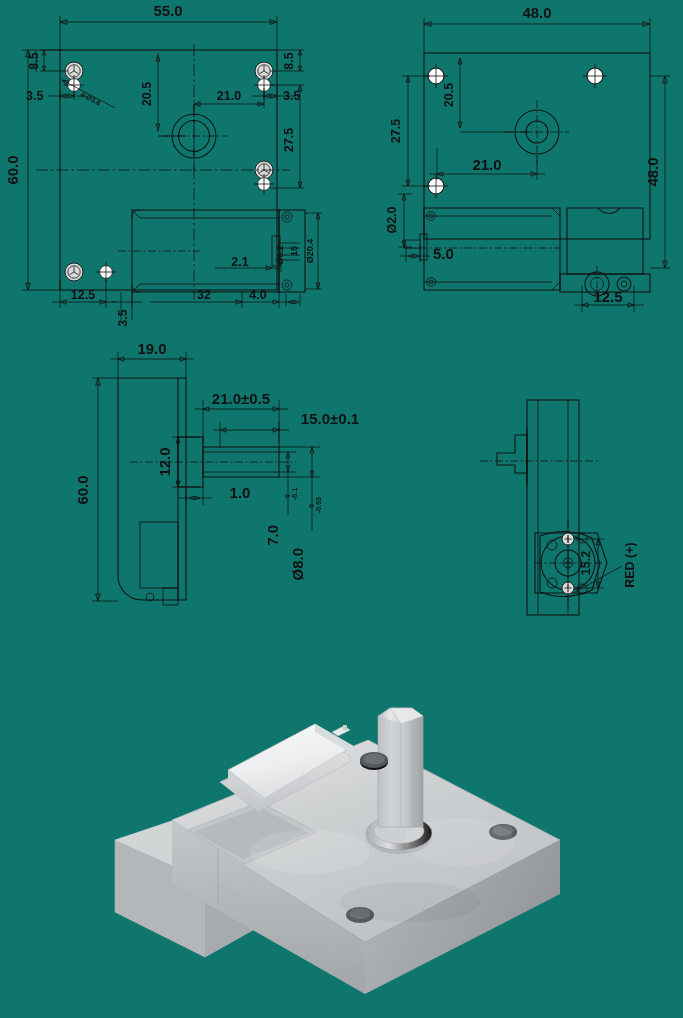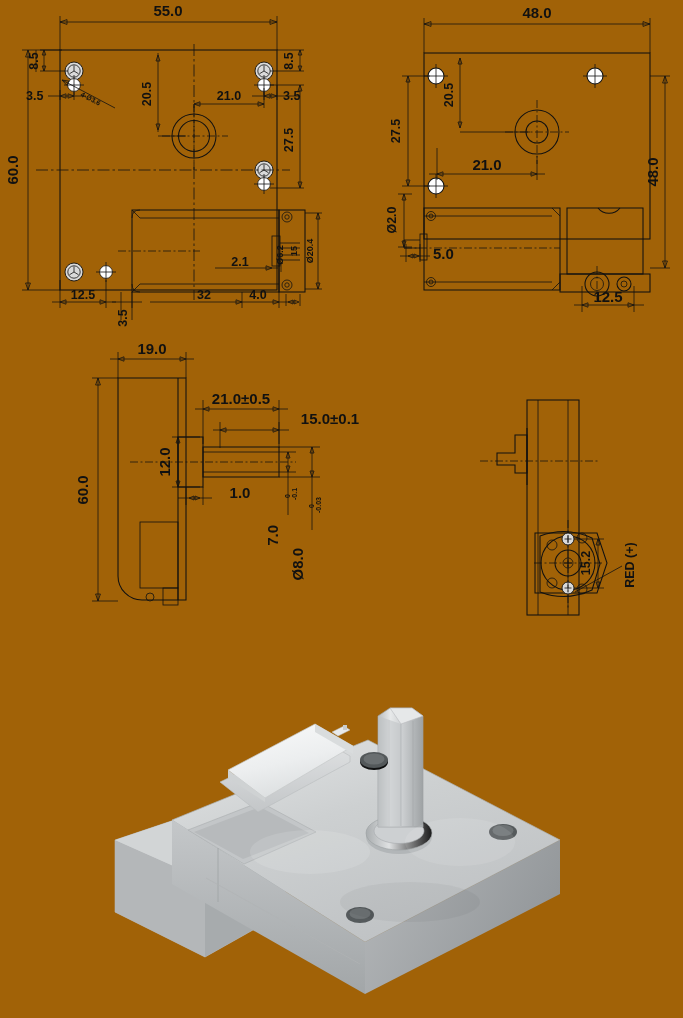--- a/index.html
+++ b/index.html
@@ -1,21 +1,21 @@
 <!DOCTYPE html>
 <html><head>
 <meta charset="utf-8">
 <style>
   html,body{margin:0;padding:0;background:#ffffff;}
   body{
     width:683px;height:1018px;position:relative;overflow:hidden;
     font-family:"Liberation Sans", sans-serif;
     color:#111;
   }
-  .sheet{position:absolute;inset:0;background:#a16207;}
+  .sheet{position:absolute;inset:0;background:#0f766e;}
   svg{display:block;}
   .dwg{position:absolute;left:0;top:0;width:683px;height:1018px;}
   text{font-family:"Liberation Sans", sans-serif;fill:#111;}
   .dim{font-size:15px;font-weight:700;}
   .dim-s{font-size:12.5px;font-weight:700;}
   .dim-xs{font-size:9px;font-weight:700;}
   .dim-tiny{font-size:7px;font-weight:700;}
   .ln{stroke:#111;fill:none;stroke-width:1.05;}
   .ln-t{stroke:#111;fill:none;stroke-width:0.8;}
   .ext{stroke:#111;fill:none;stroke-width:0.75;}

